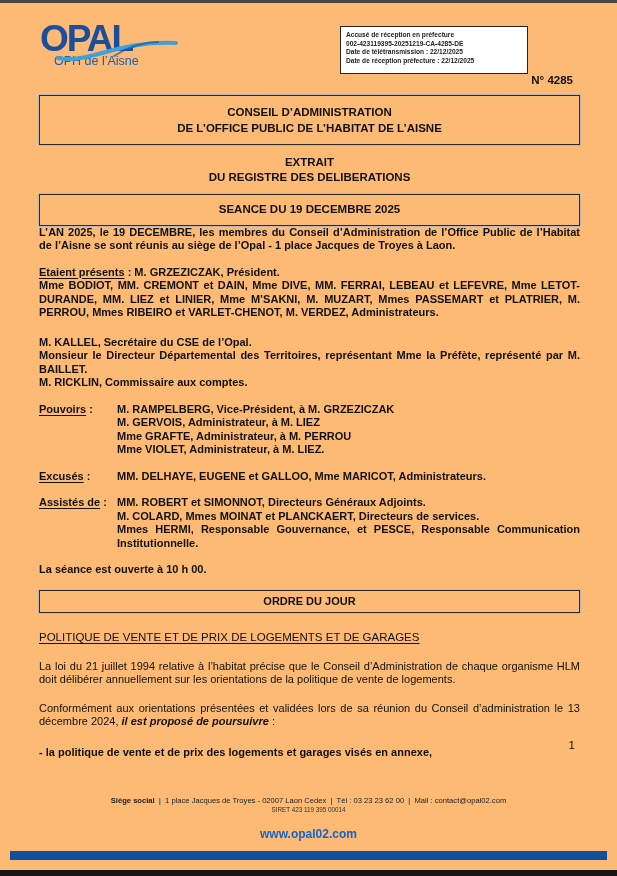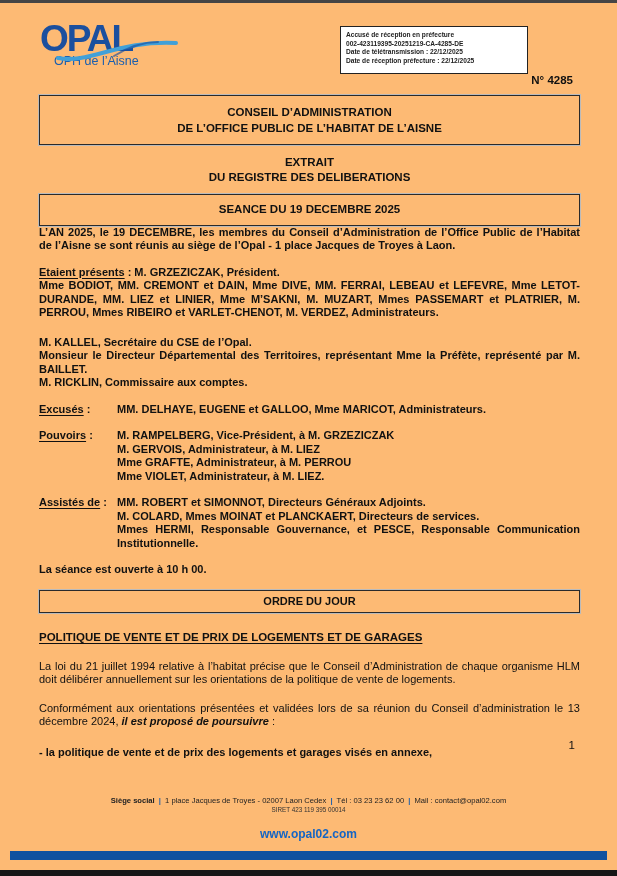--- a/index.html
+++ b/index.html
@@ -47,21 +47,21 @@
   .u { text-decoration:underline; text-underline-offset:2px; }
   .mt13 { }
   .em-bi { font-weight:bold; font-style:italic; }
 
   .group { display:flex; font-weight:bold; margin-bottom:13px; }
   .label-col { width:78px; flex:0 0 78px; }
   .content-col { flex:1; }
   .content-col > div { line-height:13.5px; }
   .just-line { text-align:justify; }
 
-  .section-title { font-weight:bold; font-size:11.5px; margin:18px 0 15px 0; }
+  .section-title { font-weight:normal; font-size:11.5px; margin:18px 0 15px 0; }
 
   .page-number { position:absolute; right:42px; top:739px; font-size:11.5px; }
 
   .footer { position:absolute; left:0; right:0; top:796px; text-align:center; }
   .footer-line { font-size:7.6px; color:#222; }
   .footer-line .fb { font-weight:bold; }
   .footer-line .sep { color:#1b5fae; font-weight:bold; padding:0 2px; }
   .footer-siret { font-size:6.3px; color:#333; margin-top:1px; }
   .footer-site { font-size:12px; font-weight:bold; color:#1565c4; margin-top:14px; }
 </style>
@@ -116,33 +116,33 @@
       <span>Mme BODIOT, MM. CREMONT et DAIN, Mme DIVE, MM. FERRAI, LEBEAU et LEFEVRE, Mme LETOT-DURANDE, MM. LIEZ et LINIER, Mme M’SAKNI, M. MUZART, Mmes PASSEMART et PLATRIER, M. PERROU, Mmes RIBEIRO et VARLET-CHENOT, M. VERDEZ, Administrateurs.</span>
     </p>
 
     <p class="b just" style="margin-top:16px;">
       <span>M. KALLEL, Secrétaire du CSE de l’Opal.</span><br>
       <span>Monsieur le Directeur Départemental des Territoires, représentant Mme la Préfète, représenté par M. BAILLET.</span><br>
       <span>M. RICKLIN, Commissaire aux comptes.</span>
     </p>
 
     <div class="group">
-      <div class="label-col"><span class="u">Excusés</span><span> :</span></div>
-      <div class="content-col">
-        <div>MM. DELHAYE, EUGENE et GALLOO, Mme MARICOT, Administrateurs.</div>
-      </div>
-    </div>
-
-    <div class="group">
       <div class="label-col"><span class="u">Pouvoirs</span><span> :</span></div>
       <div class="content-col">
         <div>M. RAMPELBERG, Vice-Président, à M. GRZEZICZAK</div>
         <div>M. GERVOIS, Administrateur, à M. LIEZ</div>
         <div>Mme GRAFTE, Administrateur, à M. PERROU</div>
         <div>Mme VIOLET, Administrateur, à M. LIEZ.</div>
+      </div>
+    </div>
+
+    <div class="group">
+      <div class="label-col"><span class="u">Excusés</span><span> :</span></div>
+      <div class="content-col">
+        <div>MM. DELHAYE, EUGENE et GALLOO, Mme MARICOT, Administrateurs.</div>
       </div>
     </div>
 
     <div class="group">
       <div class="label-col"><span class="u">Assistés de</span><span> :</span></div>
       <div class="content-col">
         <div>MM. ROBERT et SIMONNOT, Directeurs Généraux Adjoints.</div>
         <div>M. COLARD, Mmes MOINAT et PLANCKAERT, Directeurs de services.</div>
         <div class="just-line">Mmes HERMI, Responsable Gouvernance, et PESCE, Responsable Communication Institutionnelle.</div>
       </div>

